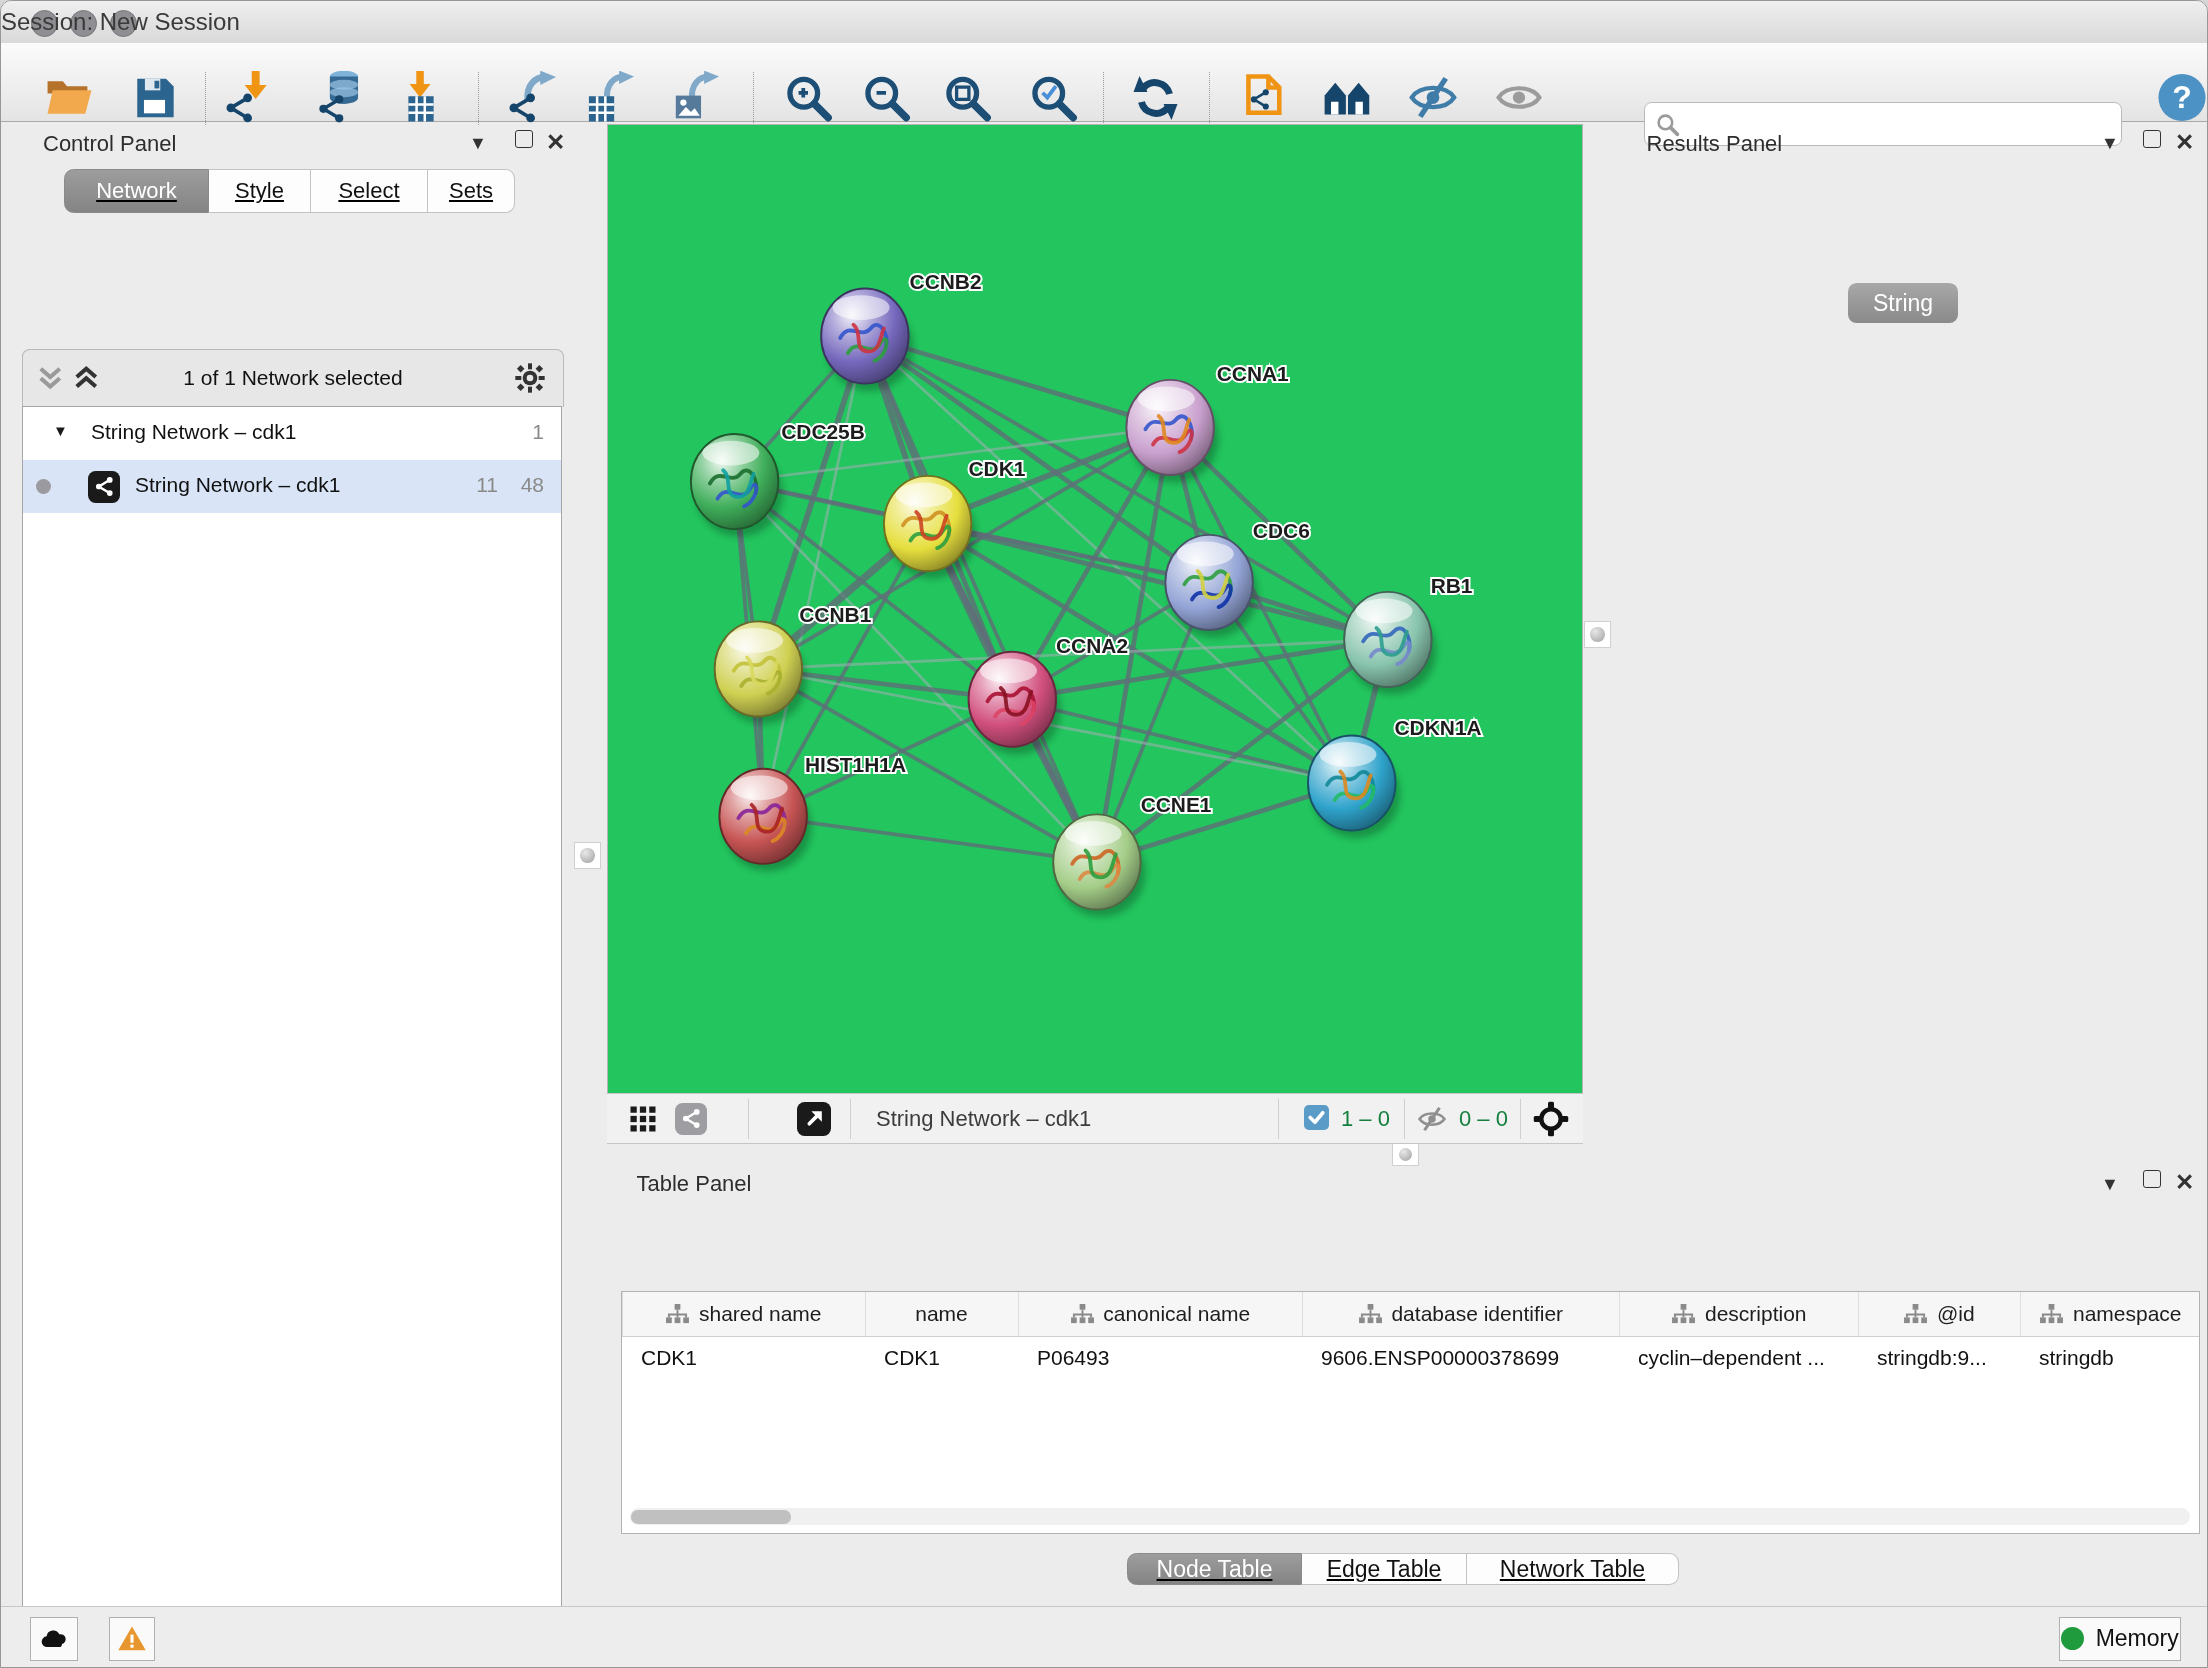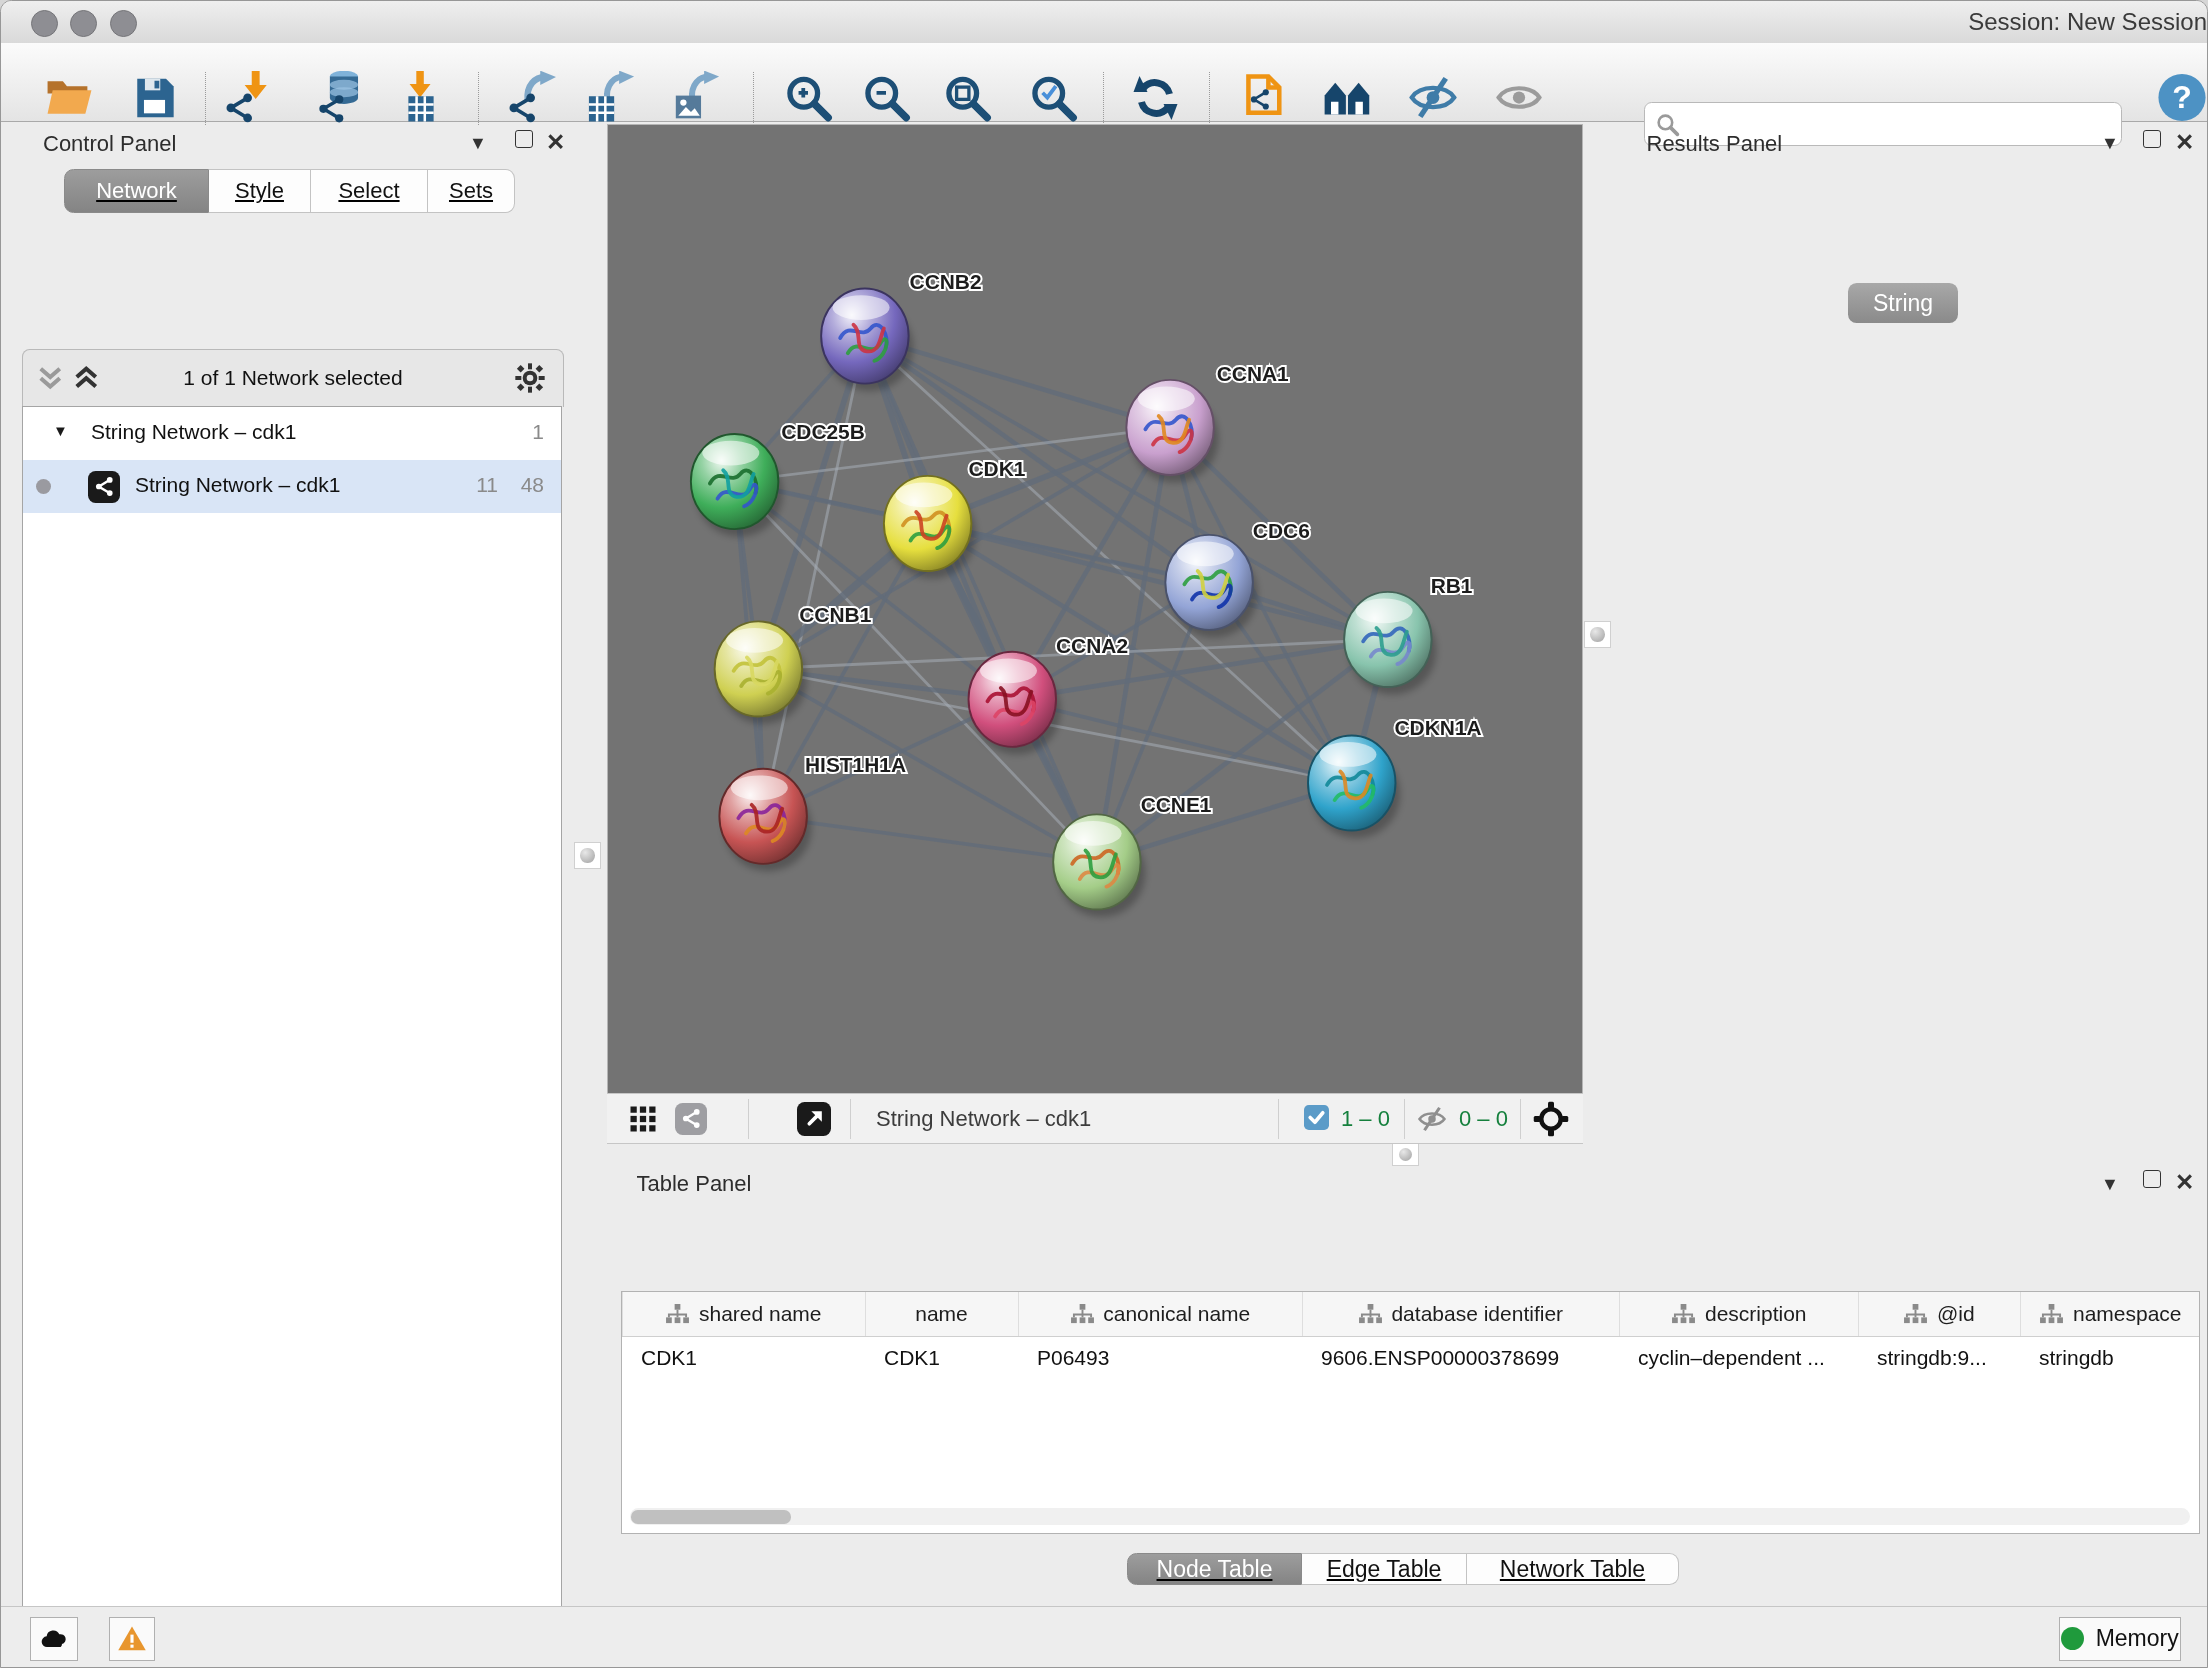--- a/index.html
+++ b/index.html
@@ -3,21 +3,21 @@
 <meta charset="utf-8">
 <style>
   html,body{margin:0;padding:0;background:#d6d6d6;font-family:"Liberation Sans",sans-serif;}
   .window{position:relative;width:2208px;height:1668px;background:#ececec;border:1px solid #979797;
           border-radius:11.4px 11.4px 0 0;overflow:hidden;box-sizing:border-box;}
   
   .titlebar{position:absolute;left:0;top:0;width:100%;height:42px;
             background:linear-gradient(#efefef,#d9d9d9);border-bottom:1px solid #b3b3b3;}
   .tl{position:absolute;top:8.6px;width:25px;height:25px;border-radius:50%;
       background:#8e8e93;border:1px solid #757579;}
-  .title-text{position:absolute;top:6.7px;left:0;width:100%;text-align:right;
+  .title-text{position:absolute;top:6.7px;left:0;width:100%;text-align:left;
               font-size:24px;color:#3a3a3a;}
   
   .toolbar{position:absolute;left:0;top:42px;width:100%;height:78px;
            background:linear-gradient(#fbfbfb,#e4e4e4);border-bottom:1px solid #a9a9a9;}
   .tbtn{position:absolute;top:53px;transform:translate(-50%,-26px);width:55px;height:55px;
         display:flex;align-items:center;justify-content:center;}
   .tsep{position:absolute;top:55px;width:0;height:53px;border-left:1.9px dotted #9a9a9a;transform:translateY(-26px);}
   .searchbox{position:absolute;left:1643px;top:59px;width:476px;height:42px;background:#fff;
              border:1px solid #b9b9b9;border-radius:7.6px;}
   .searchbox svg{position:absolute;left:9.5px;top:8.6px;}
@@ -34,21 +34,21 @@
   
   .cp-bar{position:absolute;left:21px;top:228px;width:540px;height:57px;background:#e7e7e7;
           border:1px solid #b9b9b9;border-bottom:none;border-radius:7.6px 7.6px 0 0;text-decoration:underline;}
   .cp-list{position:absolute;left:21px;top:285px;width:540px;height:1292px;background:#fff;
            border:1px solid #a5a5a5;box-sizing:border-box;}
   .cp-row{position:absolute;left:0;width:100%;height:53px;font-size:21px;color:#111;}
   .cp-row .cnt{position:absolute;color:#8a8a8a;}
   .sharebadge{position:absolute;width:32px;height:32px;border-radius:7.6px;background:#1a1a1a;
               display:flex;align-items:center;justify-content:center;}
   
-  .net-canvas{position:absolute;left:606px;top:123px;width:974px;height:968px;background:#737373;
+  .net-canvas{position:absolute;left:606px;top:123px;width:974px;height:968px;background:#22c55e;
               border:1px solid #b5b5b5;box-sizing:content-box;}
   .net-strip{position:absolute;left:606px;top:1092px;width:976px;height:49px;background:#f1f1f1;
              border-top:1px solid #c6c6c6;border-bottom:1px solid #c6c6c6;}
   .strip-sep{position:absolute;top:4.8px;height:40px;border-left:1px solid #cfcfcf;}
   .strip-label{position:absolute;top:12.4px;font-size:22px;color:#3c3c3c;}
   .strip-gray{color:#15803d;font-size:22px;position:absolute;top:12.4px;}
   .handle{position:absolute;width:25px;height:25px;background:#fff;border:1px solid #d0d0d0;
           display:flex;align-items:center;justify-content:center;}
   .handle i{width:14.3px;height:14.3px;border-radius:50%;background:radial-gradient(circle at 35% 30%,#e8e8e8,#9f9f9f);display:block;}
   .rp-tab{position:absolute;top:162px;height:40px;padding:0 25px;border-radius:8.6px;

